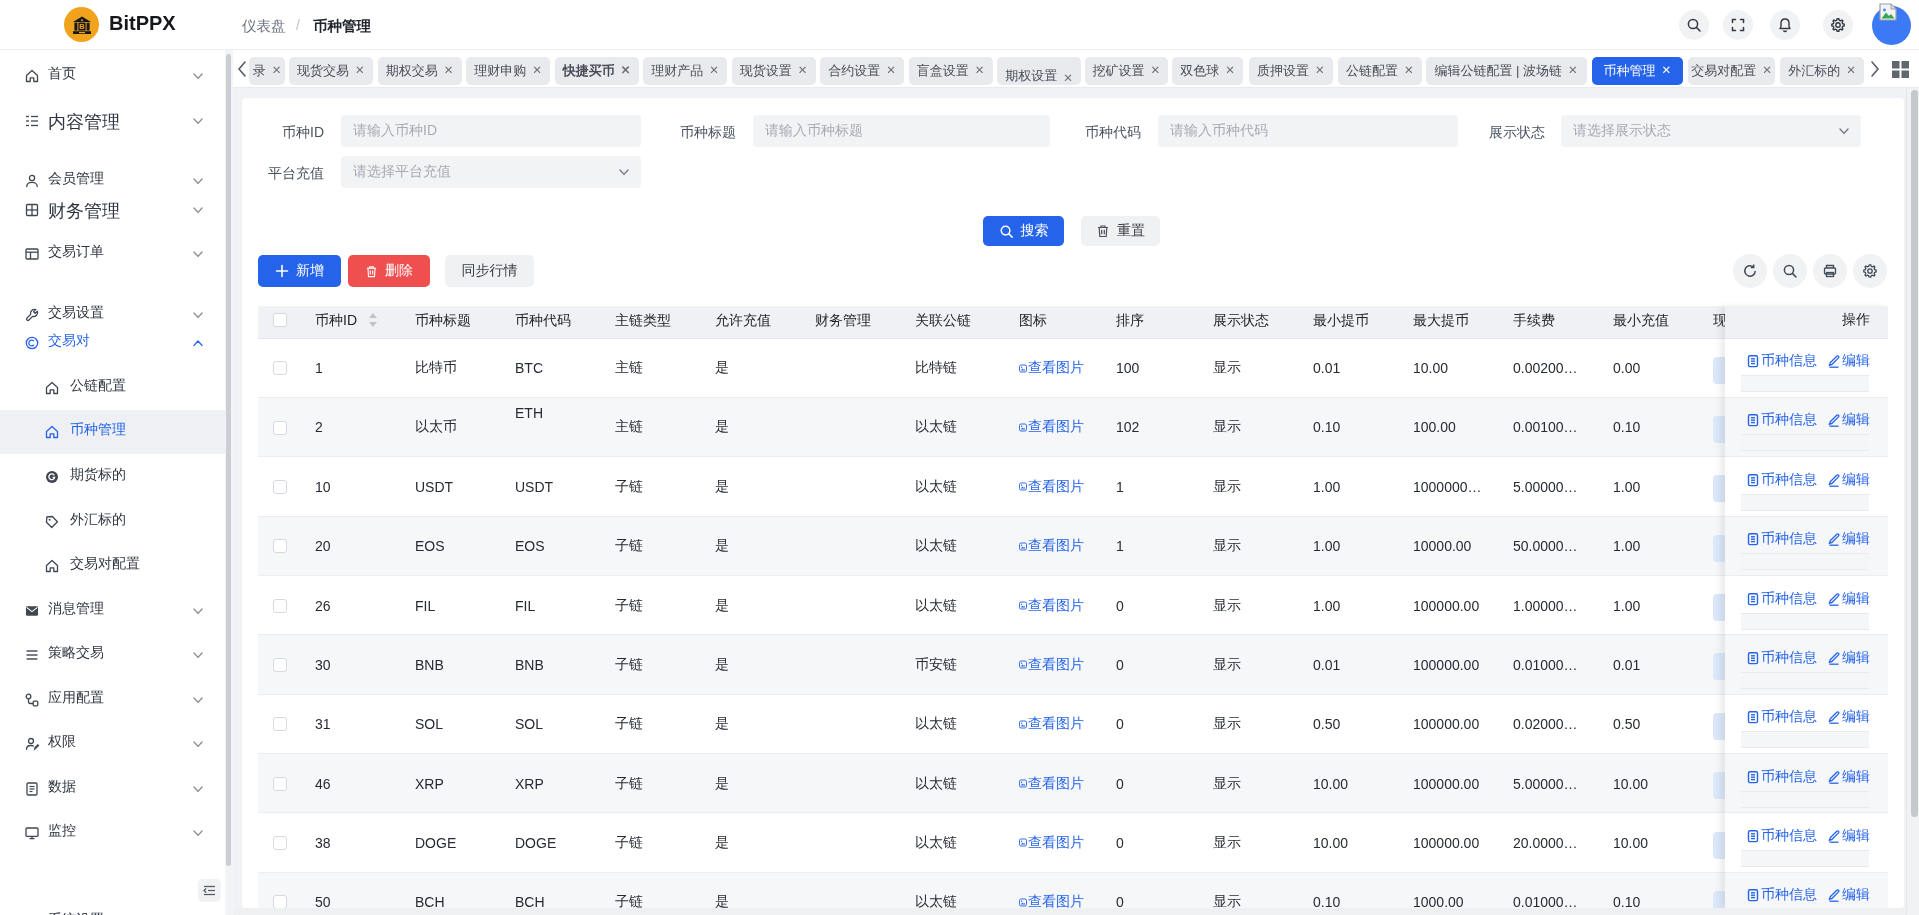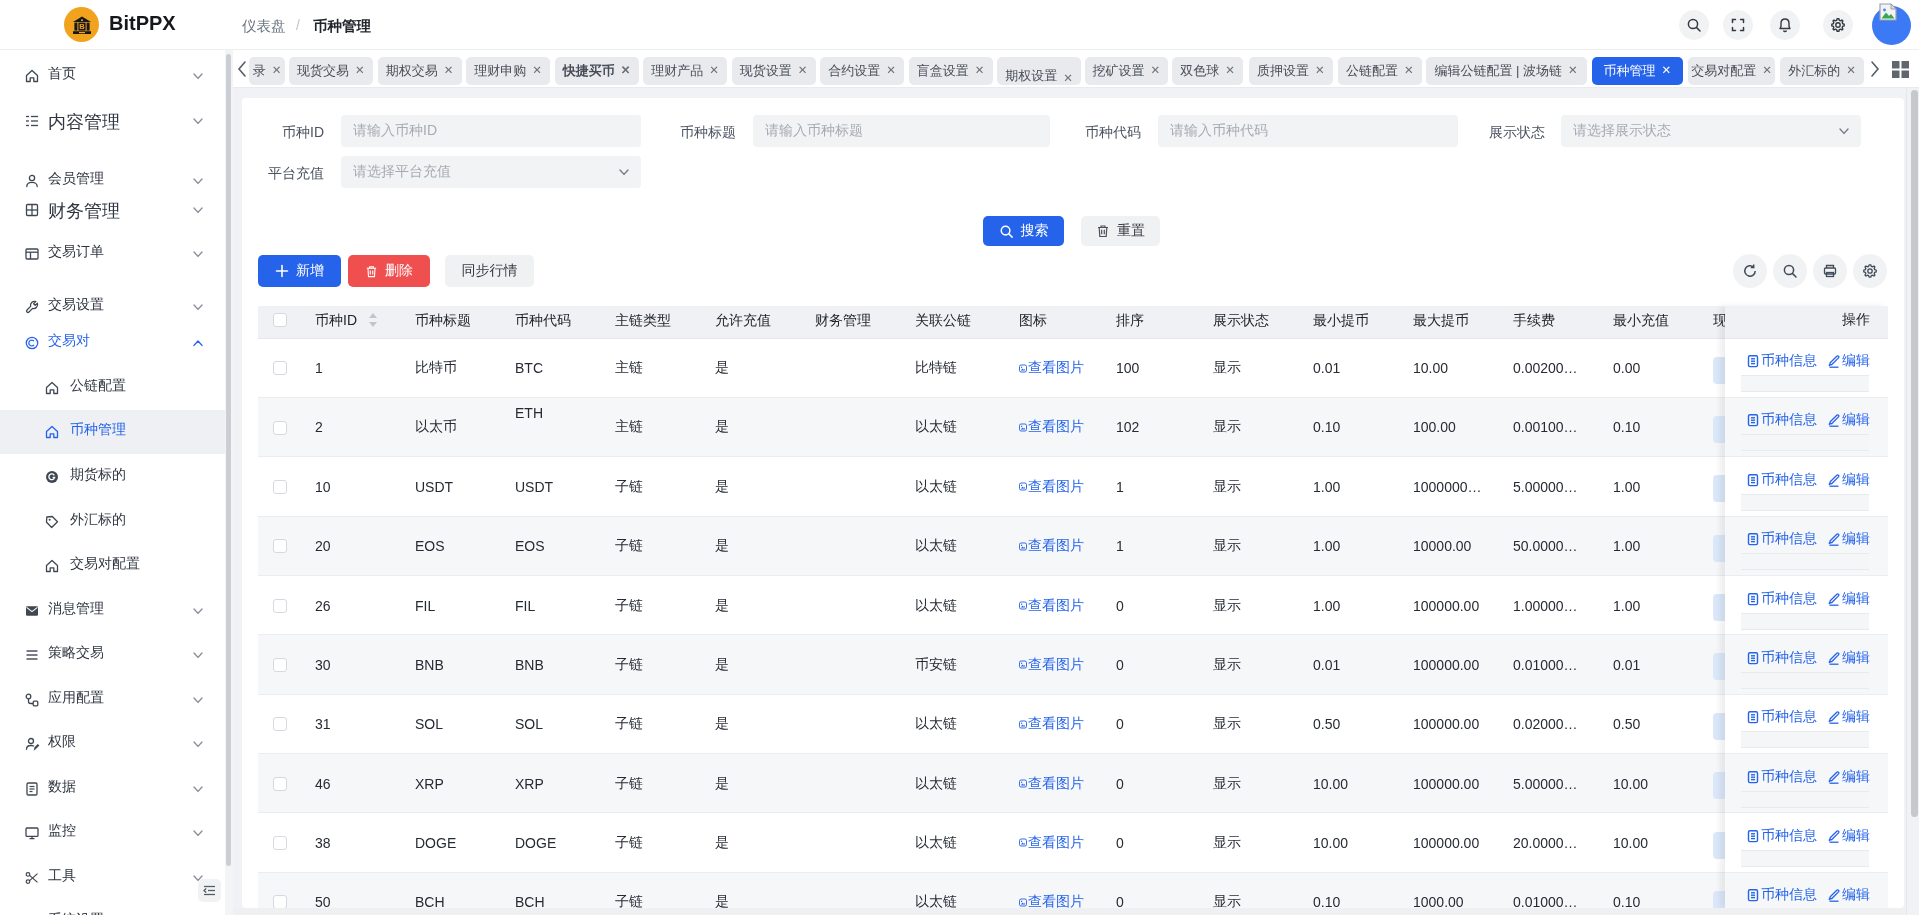--- a/index.html
+++ b/index.html
@@ -133,21 +133,21 @@
 <div class="abs" style="left:24px;top:14px;width:16px;height:16px;"><svg width="16" height="16" viewBox="0 0 16 16" style="">
           <rect x="2" y="3" width="12" height="10" rx="1" fill="none" stroke="#3f4752" stroke-width="1.3"></rect>
           <line x1="2" y1="6.2" x2="14" y2="6.2" stroke="#3f4752" stroke-width="1.3"></line>
           <line x1="6.5" y1="6.2" x2="6.5" y2="13" stroke="#3f4752" stroke-width="1.3"></line>
         </svg></div>
 <div class="abs" style="left:48px;top:11px;font-size:14px;color:#2f3540;">交易订单</div>
 <div class="abs" style="right:20px;top:15px;"><svg width="14" height="14" viewBox="0 0 14 14" style="">
           <path d="M3 5 L7 9.4 L11 5" transform="scale(1.0)" fill="none" stroke="#8a9099" stroke-width="1.4" stroke-linecap="round" stroke-linejoin="round"></path>
         </svg></div>
 </div>
-<div class="menu-item" style="top:235px;">
+<div class="menu-item" style="top:243px;">
 <div class="abs" style="left:24px;top:14px;width:16px;height:16px;"><svg width="16" height="16" viewBox="0 0 16 16" style="">
           <path d="M13.4 4.2 A4 4 0 0 1 8.6 9.4 L5 13 A1.4 1.4 0 0 1 3 11 L6.6 7.4 A4 4 0 0 1 11.8 2.6 L9.6 4.8 L11.2 6.4 Z" fill="none" stroke="#3f4752" stroke-width="1.3" stroke-linejoin="round"></path>
         </svg></div>
 <div class="abs" style="left:48px;top:11px;font-size:14px;color:#2f3540;">交易设置</div>
 <div class="abs" style="right:20px;top:15px;"><svg width="14" height="14" viewBox="0 0 14 14" style="">
           <path d="M3 5 L7 9.4 L11 5" transform="scale(1.0)" fill="none" stroke="#8a9099" stroke-width="1.4" stroke-linecap="round" stroke-linejoin="round"></path>
         </svg></div>
 </div>
 <div class="menu-item" style="top:271.3px;">
 <div class="abs" style="left:24px;top:14px;width:16px;height:16px;"><svg width="16" height="16" viewBox="0 0 16 16" style="">
@@ -251,34 +251,20 @@
           <path d="M3 5 L7 9.4 L11 5" transform="scale(1.0)" fill="none" stroke="#8a9099" stroke-width="1.4" stroke-linecap="round" stroke-linejoin="round"></path>
         </svg></div>
 </div>
 <div class="menu-item" style="top:761.3px;">
 <div class="abs" style="left:24px;top:14px;width:16px;height:16px;"><svg width="16" height="16" viewBox="0 0 16 16" style="">
           <rect x="2" y="3" width="12" height="8.4" rx="1" fill="none" stroke="#3f4752" stroke-width="1.3"></rect>
           <line x1="5.5" y1="13.6" x2="10.5" y2="13.6" stroke="#3f4752" stroke-width="1.3"></line>
           <line x1="8" y1="11.4" x2="8" y2="13.6" stroke="#3f4752" stroke-width="1.3"></line>
         </svg></div>
 <div class="abs" style="left:48px;top:11px;font-size:14px;color:#2f3540;">监控</div>
-<div class="abs" style="right:20px;top:15px;"><svg width="14" height="14" viewBox="0 0 14 14" style="">
-          <path d="M3 5 L7 9.4 L11 5" transform="scale(1.0)" fill="none" stroke="#8a9099" stroke-width="1.4" stroke-linecap="round" stroke-linejoin="round"></path>
-        </svg></div>
-</div>
-<div class="menu-item" style="top:805.9px;">
-<div class="abs" style="left:24px;top:14px;width:16px;height:16px;"><svg width="16" height="16" viewBox="0 0 16 16" style="">
-          <g fill="none" stroke="#3f4752" stroke-width="1.2">
-            <circle cx="4" cy="4.4" r="1.8"></circle>
-            <circle cx="4" cy="11.6" r="1.8"></circle>
-            <line x1="5.6" y1="5.4" x2="13.5" y2="12.4"></line>
-            <line x1="5.6" y1="10.6" x2="13.5" y2="3.6"></line>
-          </g>
-        </svg></div>
-<div class="abs" style="left:48px;top:11px;font-size:14px;color:#2f3540;">工具</div>
 <div class="abs" style="right:20px;top:15px;"><svg width="14" height="14" viewBox="0 0 14 14" style="">
           <path d="M3 5 L7 9.4 L11 5" transform="scale(1.0)" fill="none" stroke="#8a9099" stroke-width="1.4" stroke-linecap="round" stroke-linejoin="round"></path>
         </svg></div>
 </div>
 <div class="menu-item" style="top:850.4px;">
 <div class="abs" style="left:24px;top:14px;width:16px;height:16px;"><svg width="16" height="16" viewBox="0 0 16 16" style="">
           <g transform="scale(1.0)">
             <path d="M8 1.6 L9.5 2.2 L10 1 L11.8 1.9 L11.5 3.2 L12.8 4 L13.9 3.4 L14.8 5.2 L13.8 6 L14.2 7.5 L15.4 7.8 V9.8 L14.1 10 L13.7 11.5 L14.7 12.4 L13.7 14 L12.5 13.6 L11.4 14.7 L11.8 16 L10 16.6 L9.3 15.4 L7.8 15.5" fill="none" stroke="none"></path>
             <circle cx="8" cy="8" r="2.2" fill="none" stroke="#3f4752" stroke-width="1.3"></circle>
             <path d="M8 1.8 L8.9 1.8 L9.3 3.3 L10.6 3.8 L11.9 3 L12.9 4 L12.2 5.4 L12.7 6.7 L14.2 7.1 L14.2 8.9 L12.7 9.3 L12.2 10.6 L12.9 12 L11.9 13 L10.6 12.2 L9.3 12.7 L8.9 14.2 L7.1 14.2 L6.7 12.7 L5.4 12.2 L4 13 L3 12 L3.8 10.6 L3.3 9.3 L1.8 8.9 L1.8 7.1 L3.3 6.7 L3.8 5.4 L3 4 L4 3 L5.4 3.8 L6.7 3.3 L7.1 1.8 Z" fill="none" stroke="#3f4752" stroke-width="1.3" stroke-linejoin="round"></path>

